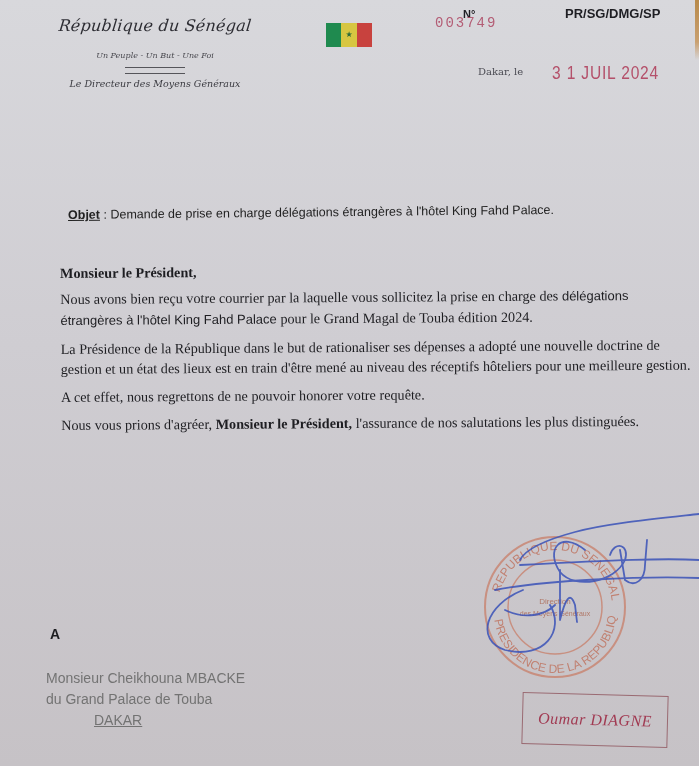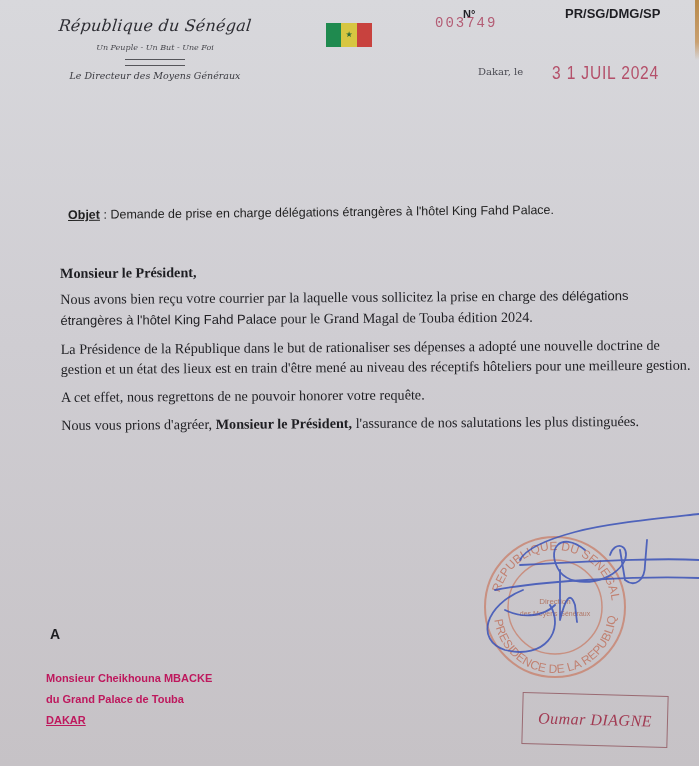--- a/index.html
+++ b/index.html
@@ -11,21 +11,21 @@
     color: #1e1e22;
   }
   .edge-strip {
     position: absolute; right: 0; top: 0; width: 4px; height: 60px;
     background: linear-gradient(180deg, #b88a4a, #c9a070 70%, transparent);
   }
 
   
   .lh { position: absolute; left: 50px; top: 16px; width: 210px; text-align: center; font-family: "DejaVu Serif", serif; font-style: italic; color: #2d2d33; }
   .lh-rep { font-size: 16px; letter-spacing: 0.2px; transform: skewX(-6deg); }
-  .lh-motto { font-size: 8px; margin-top: 8px; color: #4a4a50; }
+  .lh-motto { font-size: 8px; margin-top: 16px; color: #4a4a50; }
   .lh-line { width: 60px; height: 1px; background: #55555a; margin: 7px auto 5px; }
   .lh-pres { font-size: 13px; }
   .lh-line2 { width: 60px; height: 1px; background: #55555a; margin: 5px auto 4px; }
   .lh-dir { font-size: 9.5px; color: #3a3a40; }
 
   .flag { position: absolute; left: 326px; top: 23px; width: 46px; height: 24px; display: flex; }
   .flag span { flex: 1; display: block; }
   .flag .g { background: #1f8a4f; }
   .flag .y { background: #d7c641; position: relative; }
   .flag .y::after { content: "★"; position: absolute; left: 50%; top: 50%; transform: translate(-50%,-52%); font-size: 8px; color: #2a6a3a; }
@@ -40,22 +40,22 @@
   .objet { position: absolute; left: 68px; top: 208px; font-family: "Liberation Sans", sans-serif; font-size: 12.5px; transform: rotate(-0.6deg); transform-origin: left center; color: #222; }
   .objet b { text-decoration: underline; }
 
   .body { position: absolute; left: 60px; top: 263px; width: 630px; font-size: 14.2px; line-height: 20px; transform: rotate(-0.4deg); transform-origin: left top; }
   .salut { font-weight: bold; margin-bottom: 6px; }
   .para { margin: 0 0 8px 0; }
   .para .fn { font-family: "Liberation Sans", sans-serif; font-size: 13px; }
   .para b { font-weight: bold; }
 
   .addr-a { position: absolute; left: 50px; top: 626px; font-family: "Liberation Sans", sans-serif; font-weight: bold; font-size: 14px; }
-  .addr { position: absolute; left: 46px; top: 668px; font-family: "Liberation Sans", sans-serif; font-weight: bold; font-size: 11px; line-height: 21px; color: #be185d; }
-  .addr .city { text-decoration: underline; }
+  .addr { position: absolute; left: 46px; top: 668px; font-family: "Liberation Sans", sans-serif; font-weight: normal; font-size: 14px; line-height: 21px; color: #737373; }
+  .addr .city { text-decoration: underline; margin-left: 48px; }
 
   .stamp { position: absolute; left: 480px; top: 532px; width: 150px; height: 150px; }
   .sig { position: absolute; left: 465px; top: 510px; width: 234px; height: 160px; }
 
   .namebox { position: absolute; left: 522px; top: 694px; width: 144px; height: 50px; border: 1.5px solid #9a6a72; transform: rotate(1.5deg); display: flex; align-items: center; justify-content: center; }
   .namebox span { font-family: "Liberation Serif", serif; font-style: italic; font-size: 16px; color: #a13a52; letter-spacing: 0.5px; }
 </style>
 </head>
 <body>
 

